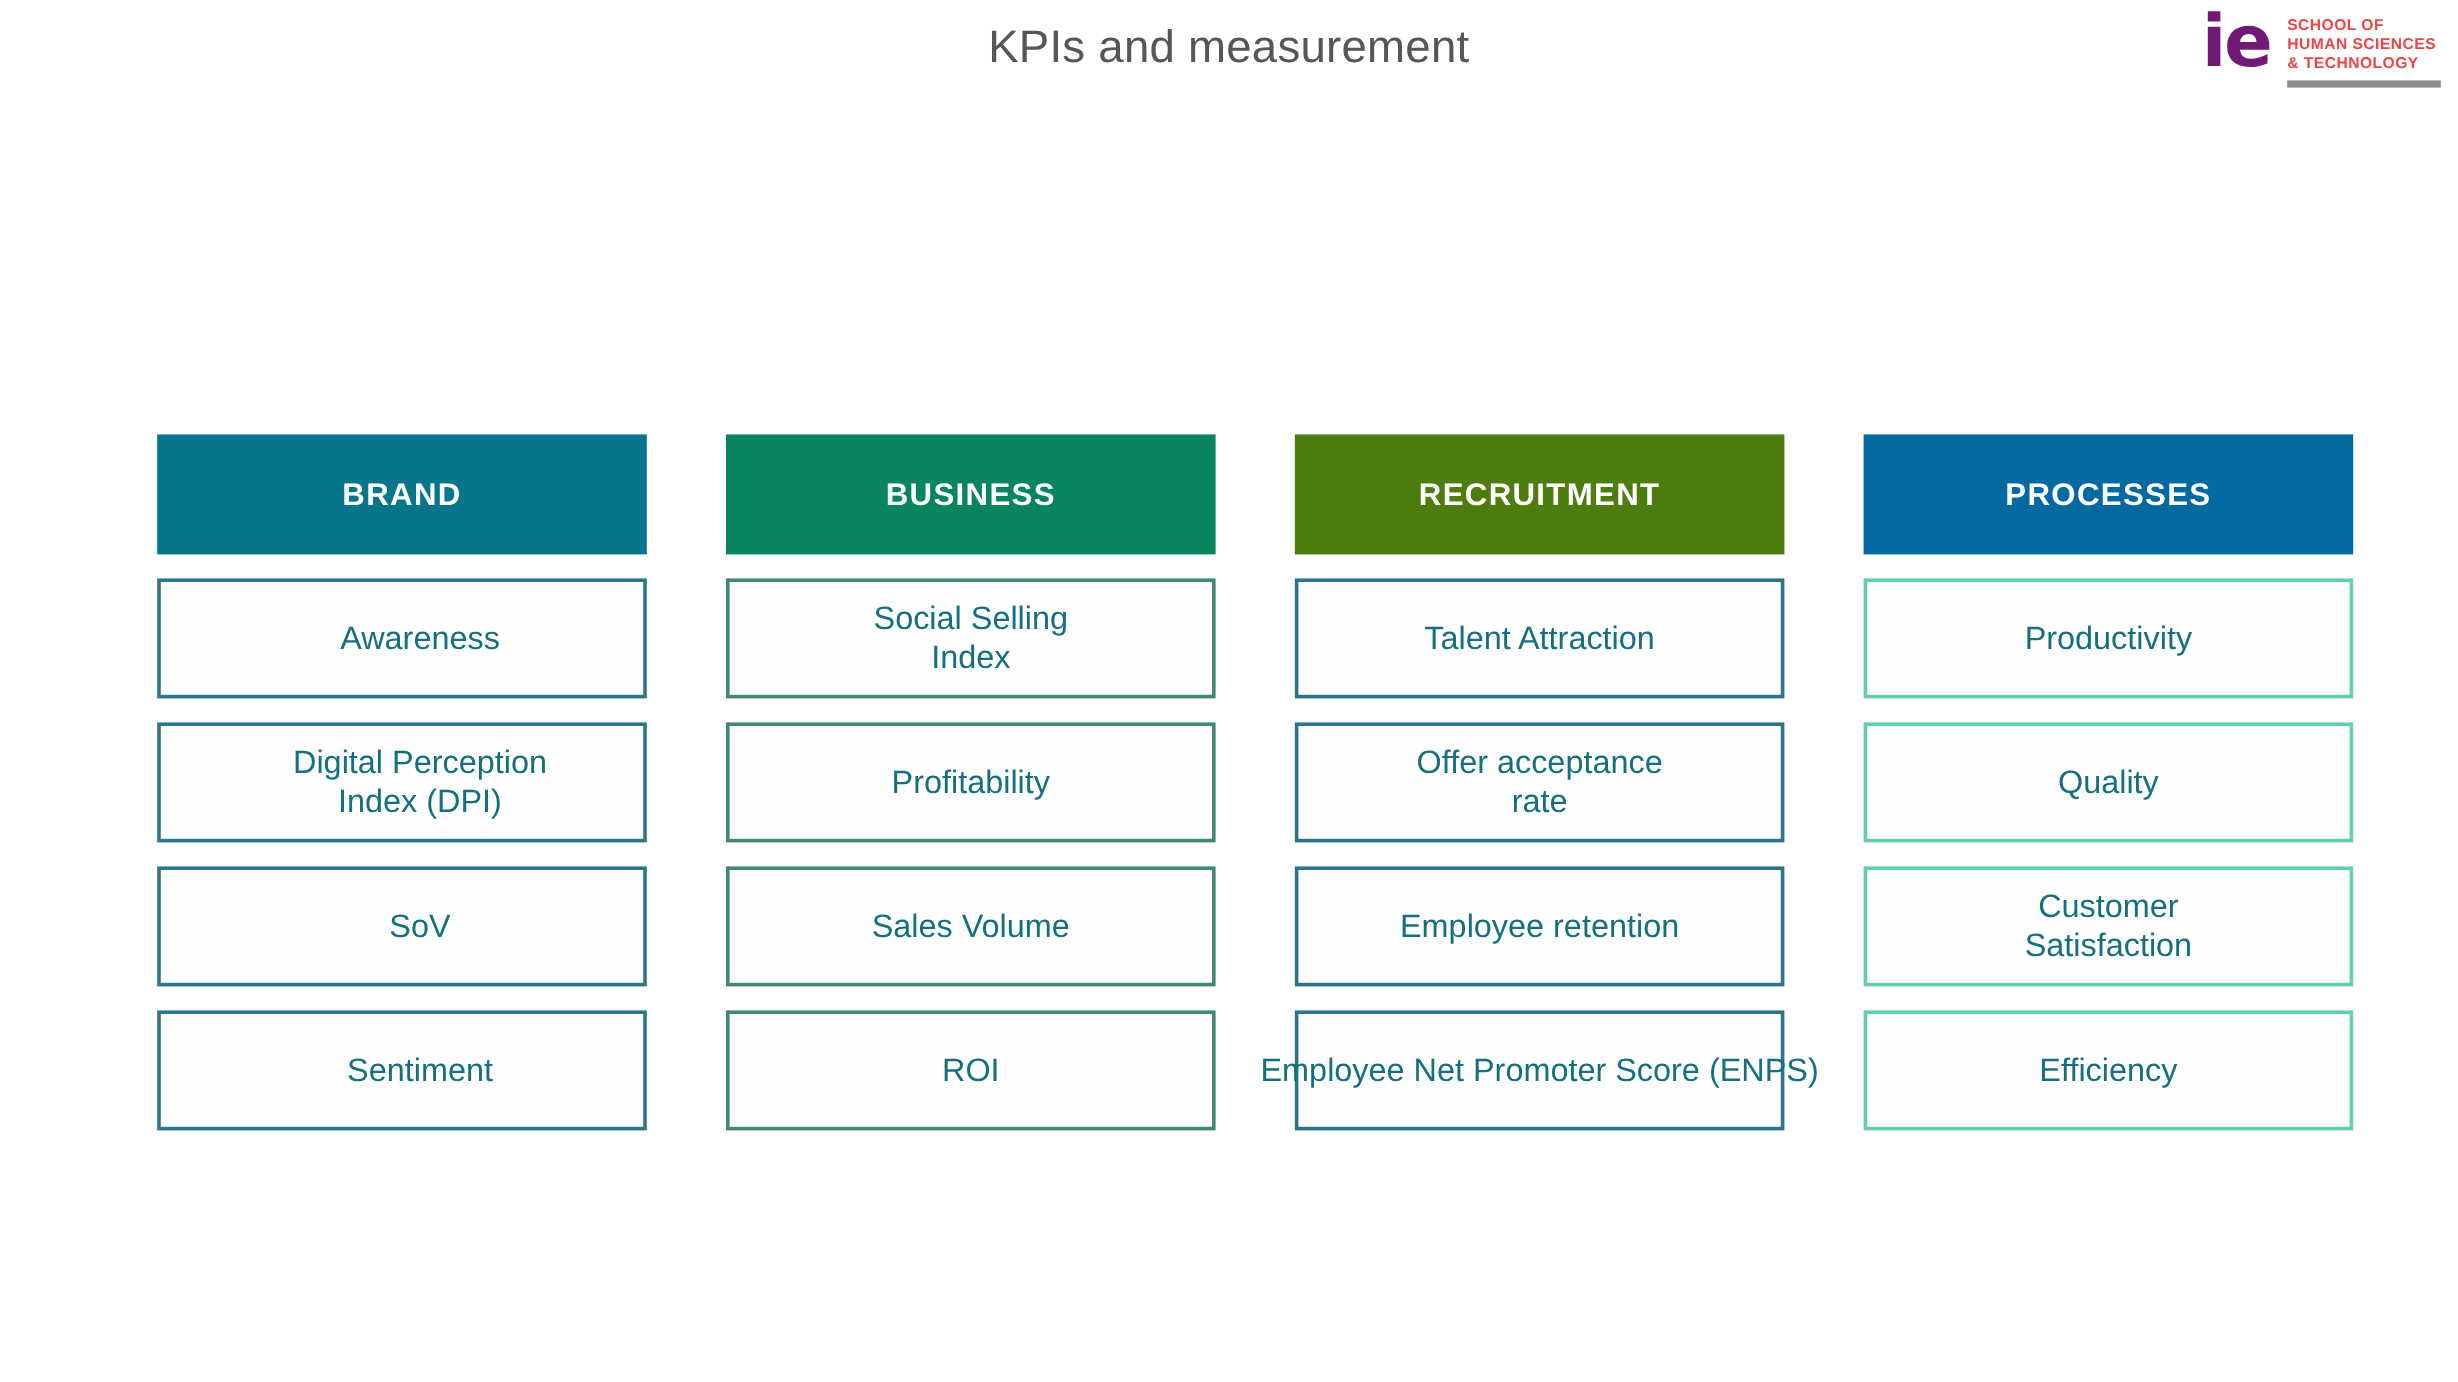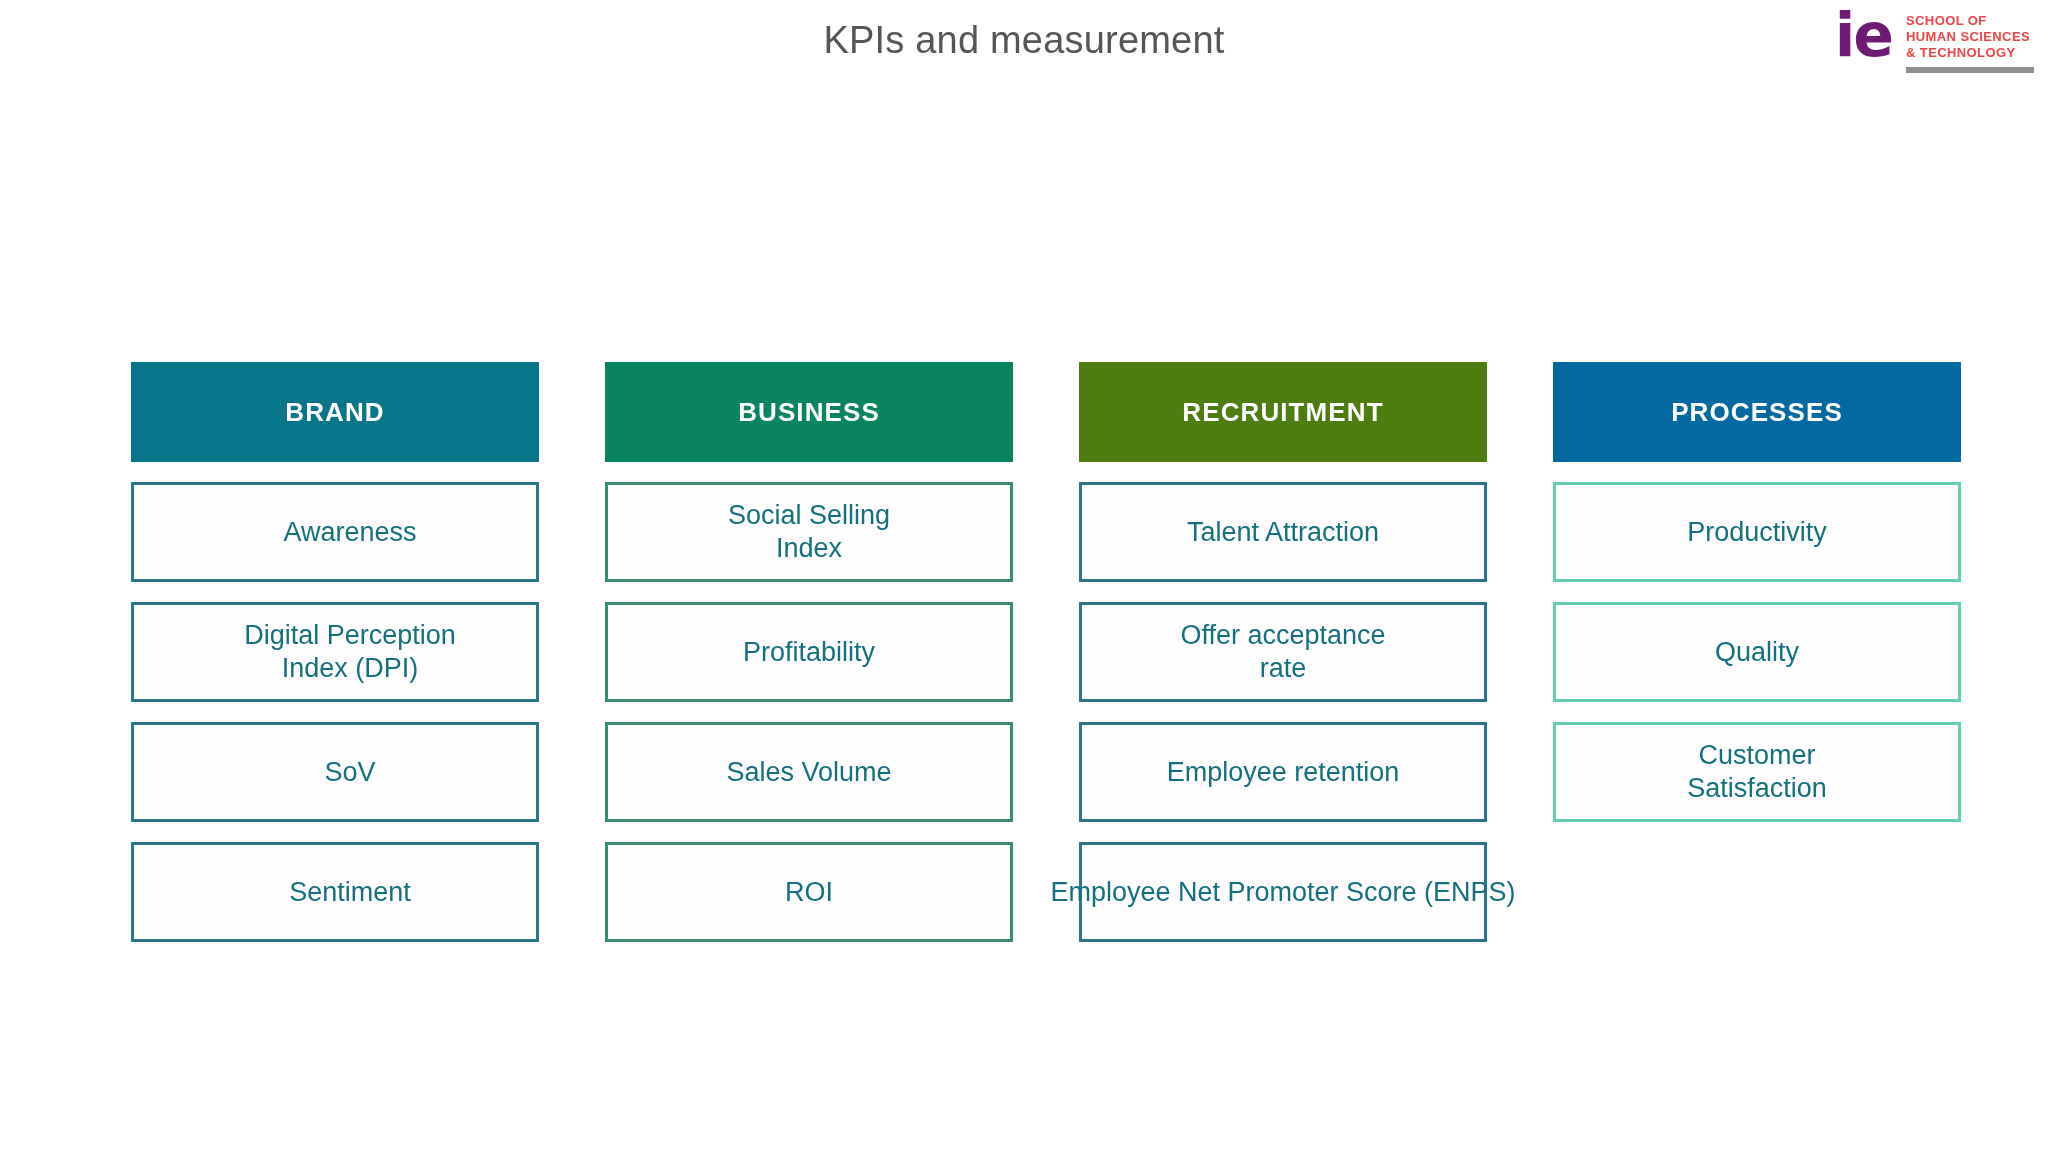--- a/index.html
+++ b/index.html
@@ -173,16 +173,17 @@
       <div class="cell overflow">Employee Net
 Promoter Score (ENPS)</div>
     </div>
 
     <div class="column" data-col="3">
       <div class="col-header">PROCESSES</div>
       <div class="cell">Productivity</div>
       <div class="cell">Quality</div>
       <div class="cell">Customer
 Satisfaction</div>
+      <div class="cell">Efficiency</div>
     </div>
 
   </div>
 </div>
 
 </body></html>

